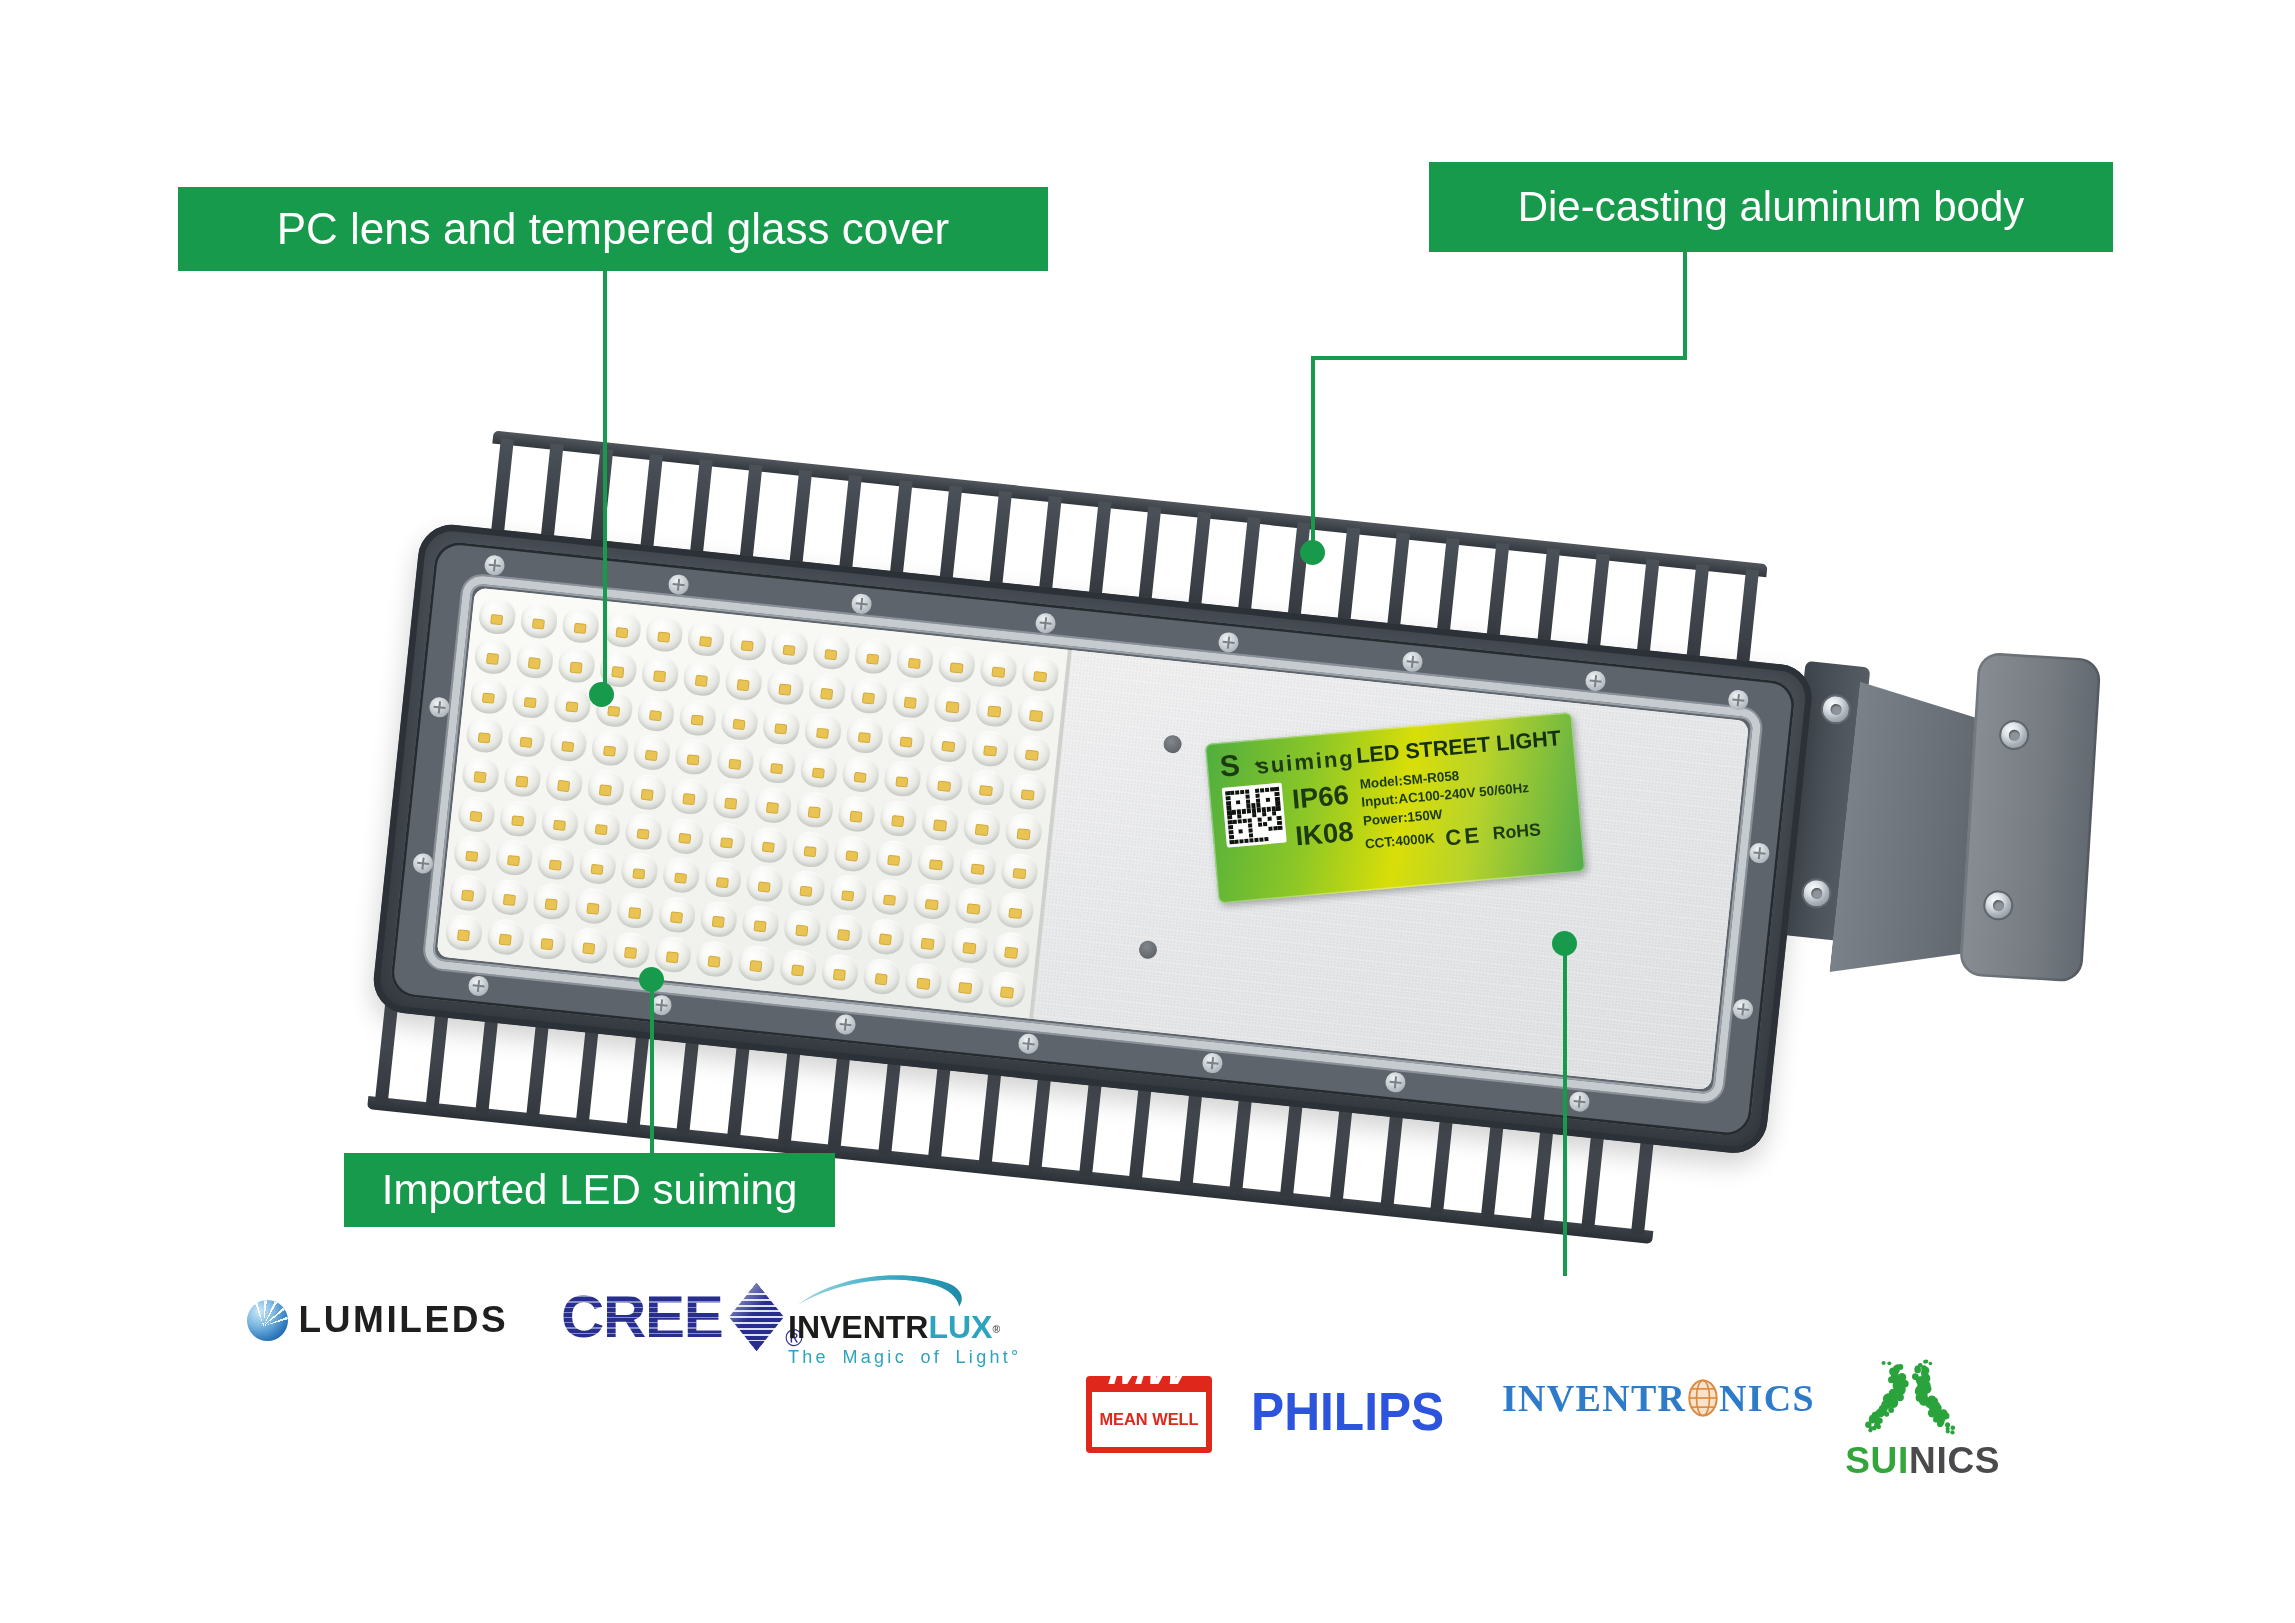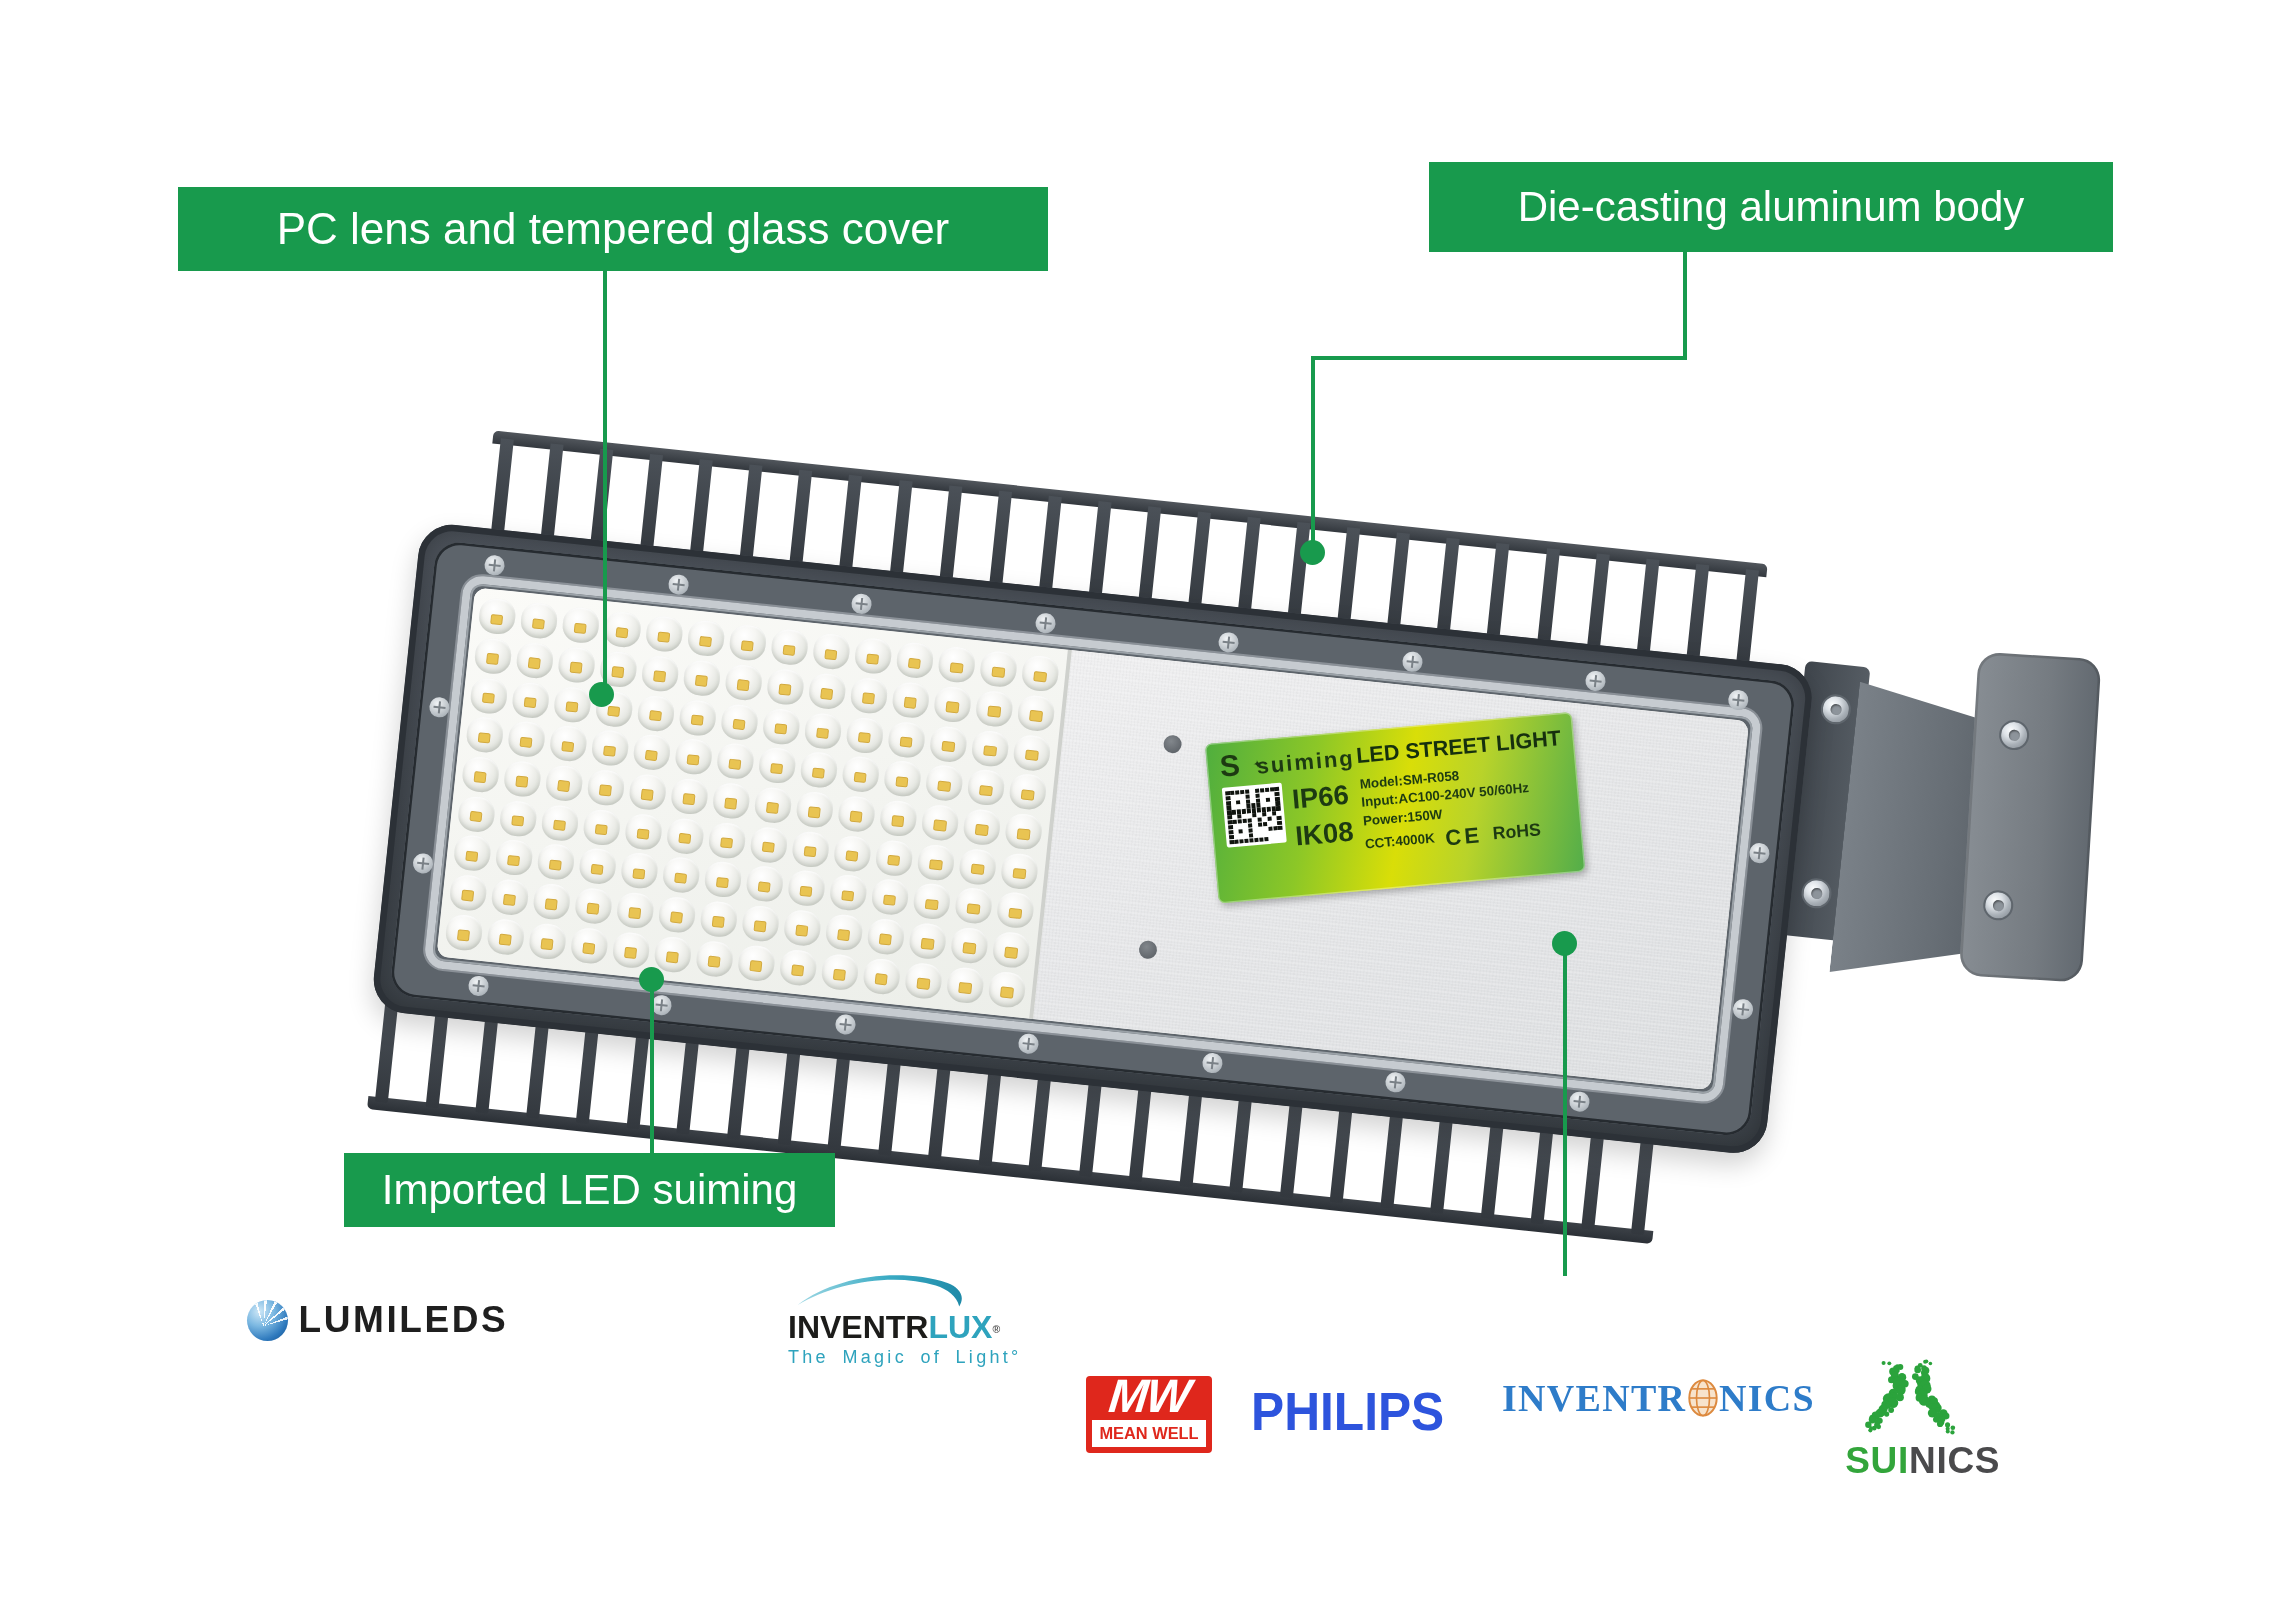--- a/index.html
+++ b/index.html
@@ -127,21 +127,21 @@
   .blx-text{font-size:32px;font-weight:800;letter-spacing:0;line-height:1;white-space:nowrap;}
   .blx-bridge{color:#1c1c1a;} .blx-lux{color:#2ea3bd;}
   .blx-reg{font-size:10.5px;color:#555;vertical-align:5.2px;}
   .blx-tag{margin-top:3.9px;font-size:18px;color:#2ea3bd;letter-spacing:3.3px;word-spacing:5.2px;white-space:nowrap;}
 
   .mw{width:126px;height:77px;background:#df271c;border-radius:3.9px;display:flex;
       flex-direction:column;justify-content:flex-end;overflow:hidden;}
   .mw-top{color:#fff;font-size:47px;font-weight:800;font-style:italic;text-align:center;
       line-height:.92;letter-spacing:-2px;transform:skewX(-6deg);}
   .mw-band{margin:3.3px 5.9px 5.9px;background:#fff;color:#df271c;font-weight:800;font-size:16.4px;
-      text-align:center;padding:4px 0;white-space:nowrap;}
+      text-align:center;padding:18px 0;white-space:nowrap;}
 
   .philips{font-size:54px;font-weight:800;color:#2d54dd;transform:scaleX(.92);
       transform-origin:left;line-height:1;letter-spacing:0;}
 
   .invt{display:flex;font-family:"Liberation Serif",serif;font-weight:bold;
       font-size:38px;color:#2e7cc9;letter-spacing:1.3px;line-height:1;}
   .invt svg{margin:0 1.3px;}
 
   .sui-text{font-size:37px;font-weight:800;letter-spacing:0.7px;line-height:1;}
   .sui-g{color:#33a53b;} .sui-d{color:#4a4a4c;}
@@ -803,20 +803,25 @@
 
   <div class="callout" style="left:178px;top:187px;width:870px;height:84px;font-size:44px;">PC lens and tempered glass cover</div>
   <div class="callout" style="left:1429px;top:162px;width:684px;height:90px;font-size:42px;">Die-casting aluminum body</div>
   <div class="callout" style="left:344px;top:1153px;width:491px;height:74px;font-size:42px;">Imported LED suiming</div>
 
   <div class="logo lum" style="left:247px;top:1299px;justify-content:space-between;">
     <span class="lum-sphere"></span>
     <span class="lum-text">LUMILEDS</span>
   </div>
 
+  <div class="logo cree" style="left:561px;top:1283px;">
+    <span class="cree-text">CREE</span>
+    <span class="cree-diamond"></span>
+    <span class="cree-reg">®</span>
+  </div>
 
   <div class="logo blx" style="left:788px;top:1266px;">
     <svg width="190" height="43" viewBox="0 0 290 66">
       <defs>
           <linearGradient id="bg1" x1="0" y1="0" x2="1" y2="0">
         <stop offset="0" stop-color="#9fd8e4"></stop>
             <stop offset=".55" stop-color="#3aabc4"></stop>
             <stop offset="1" stop-color="#1f8aa8"></stop>
       </linearGradient>
         </defs>

